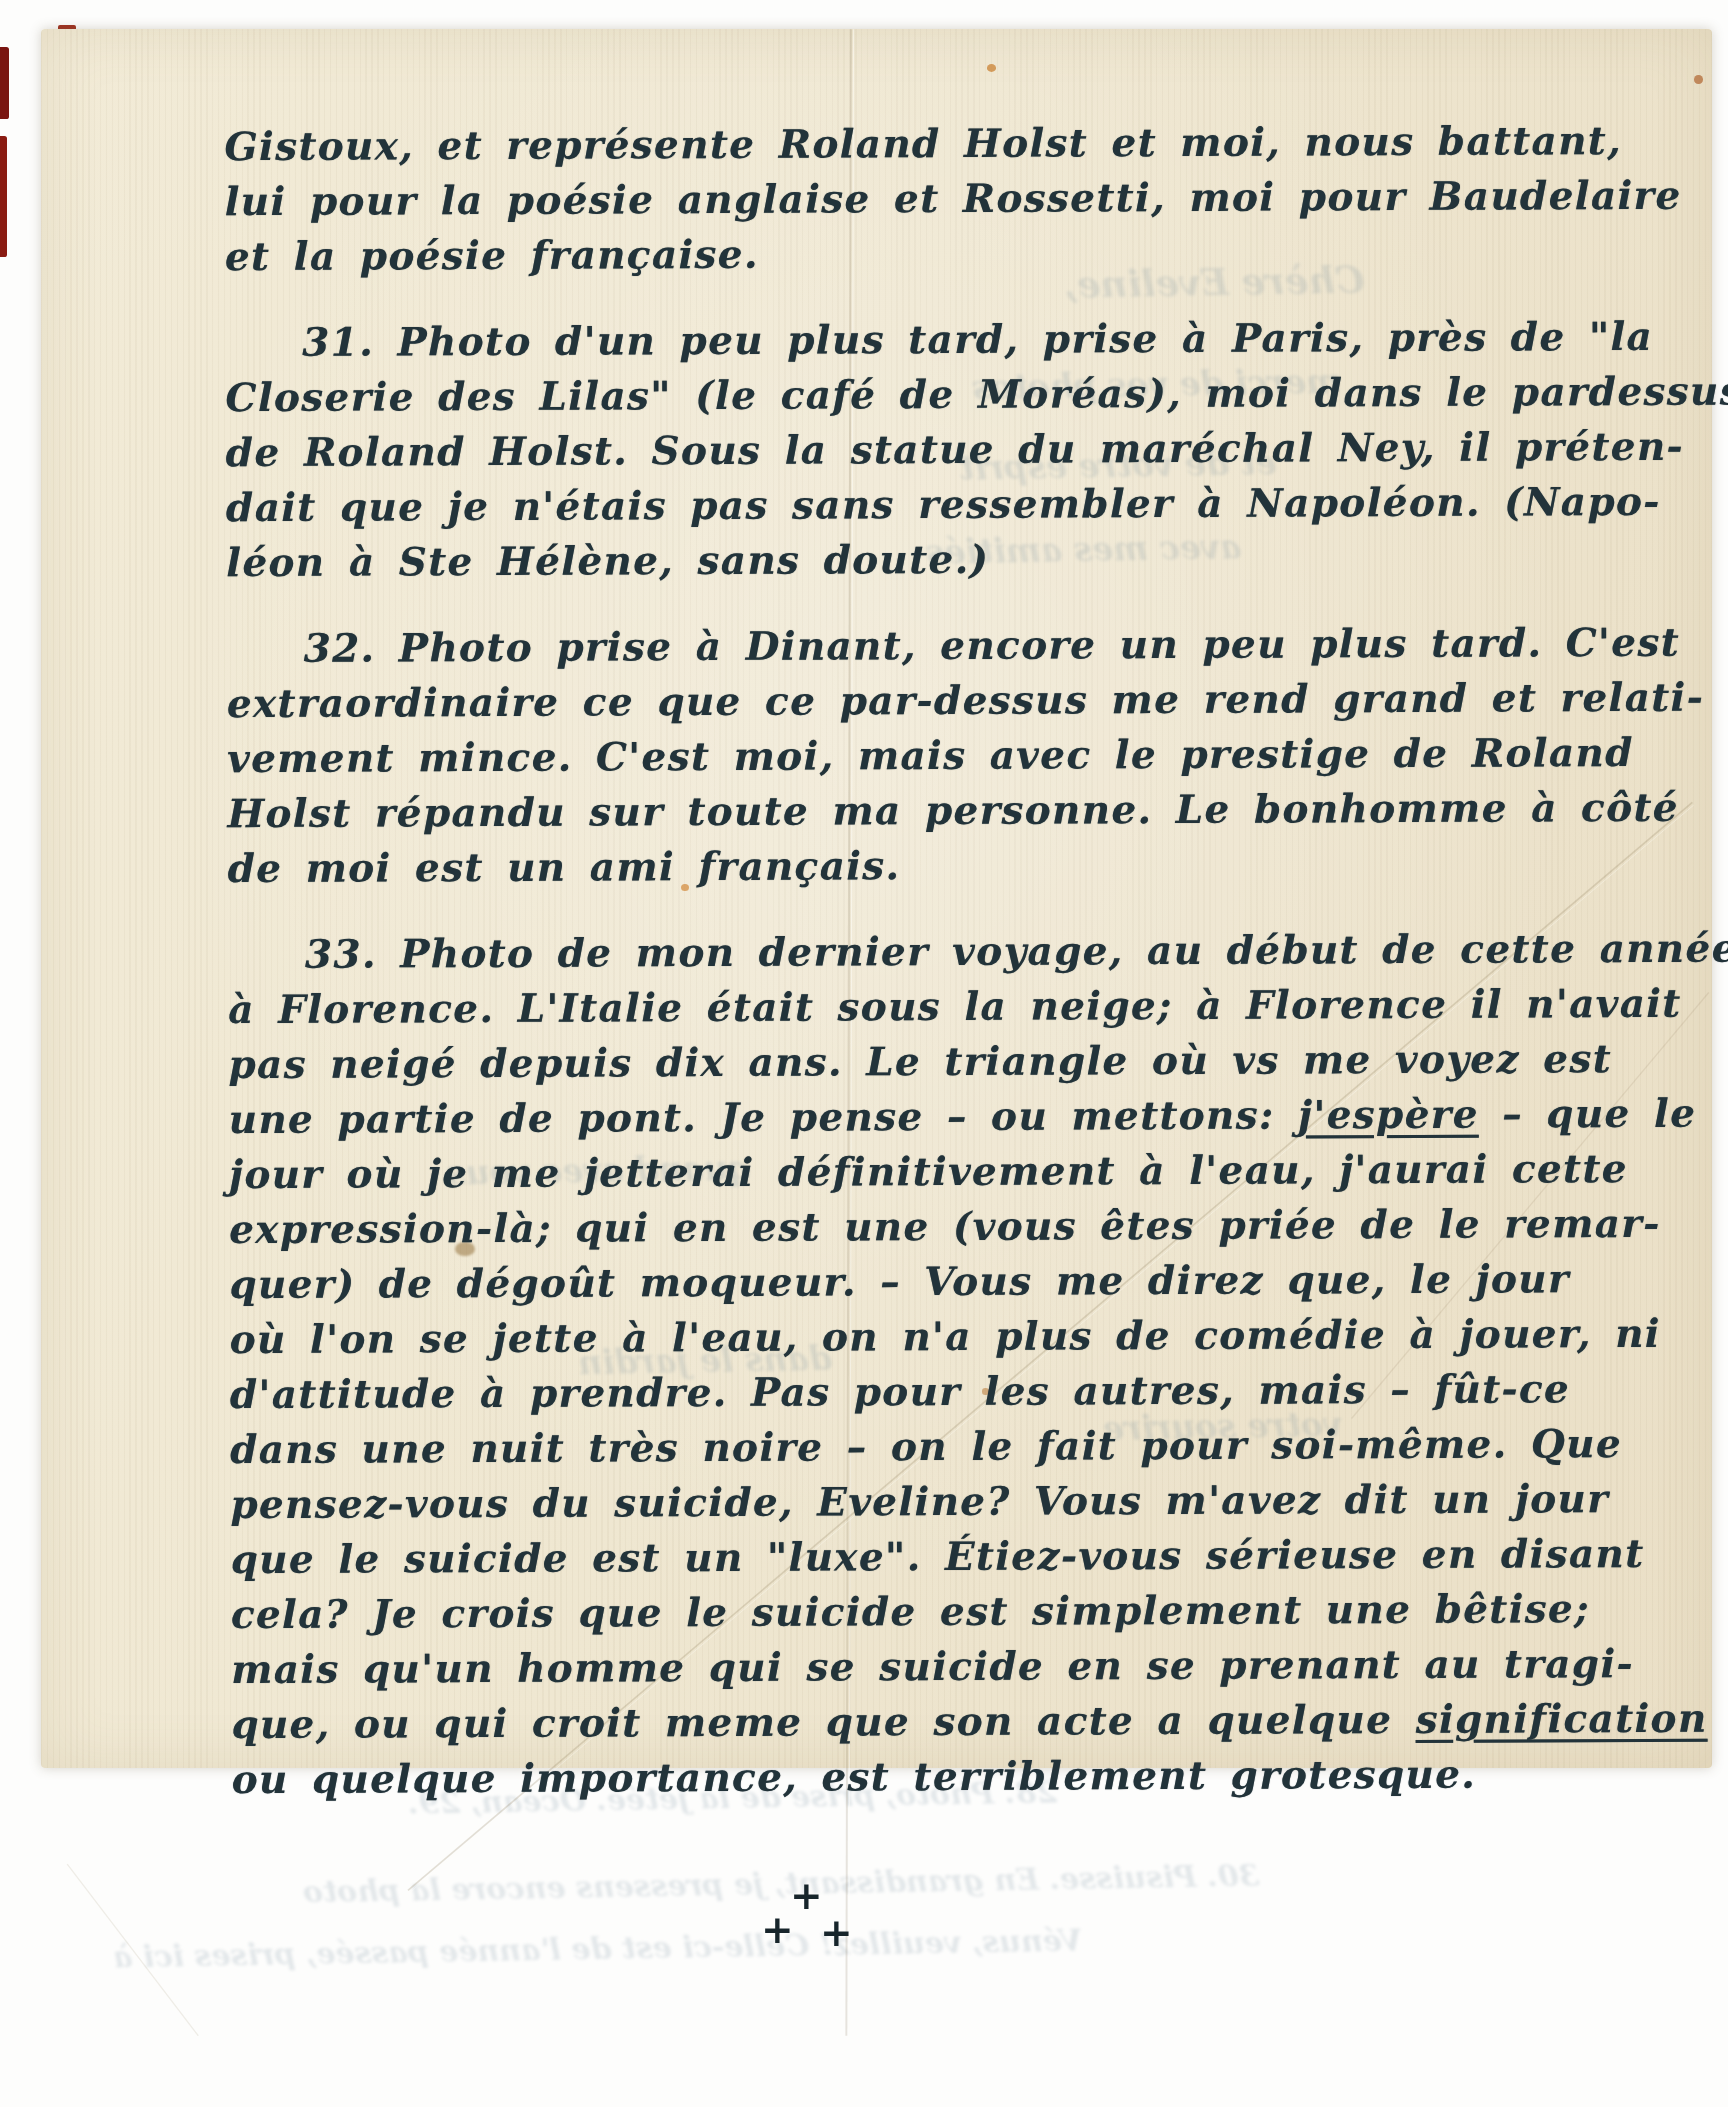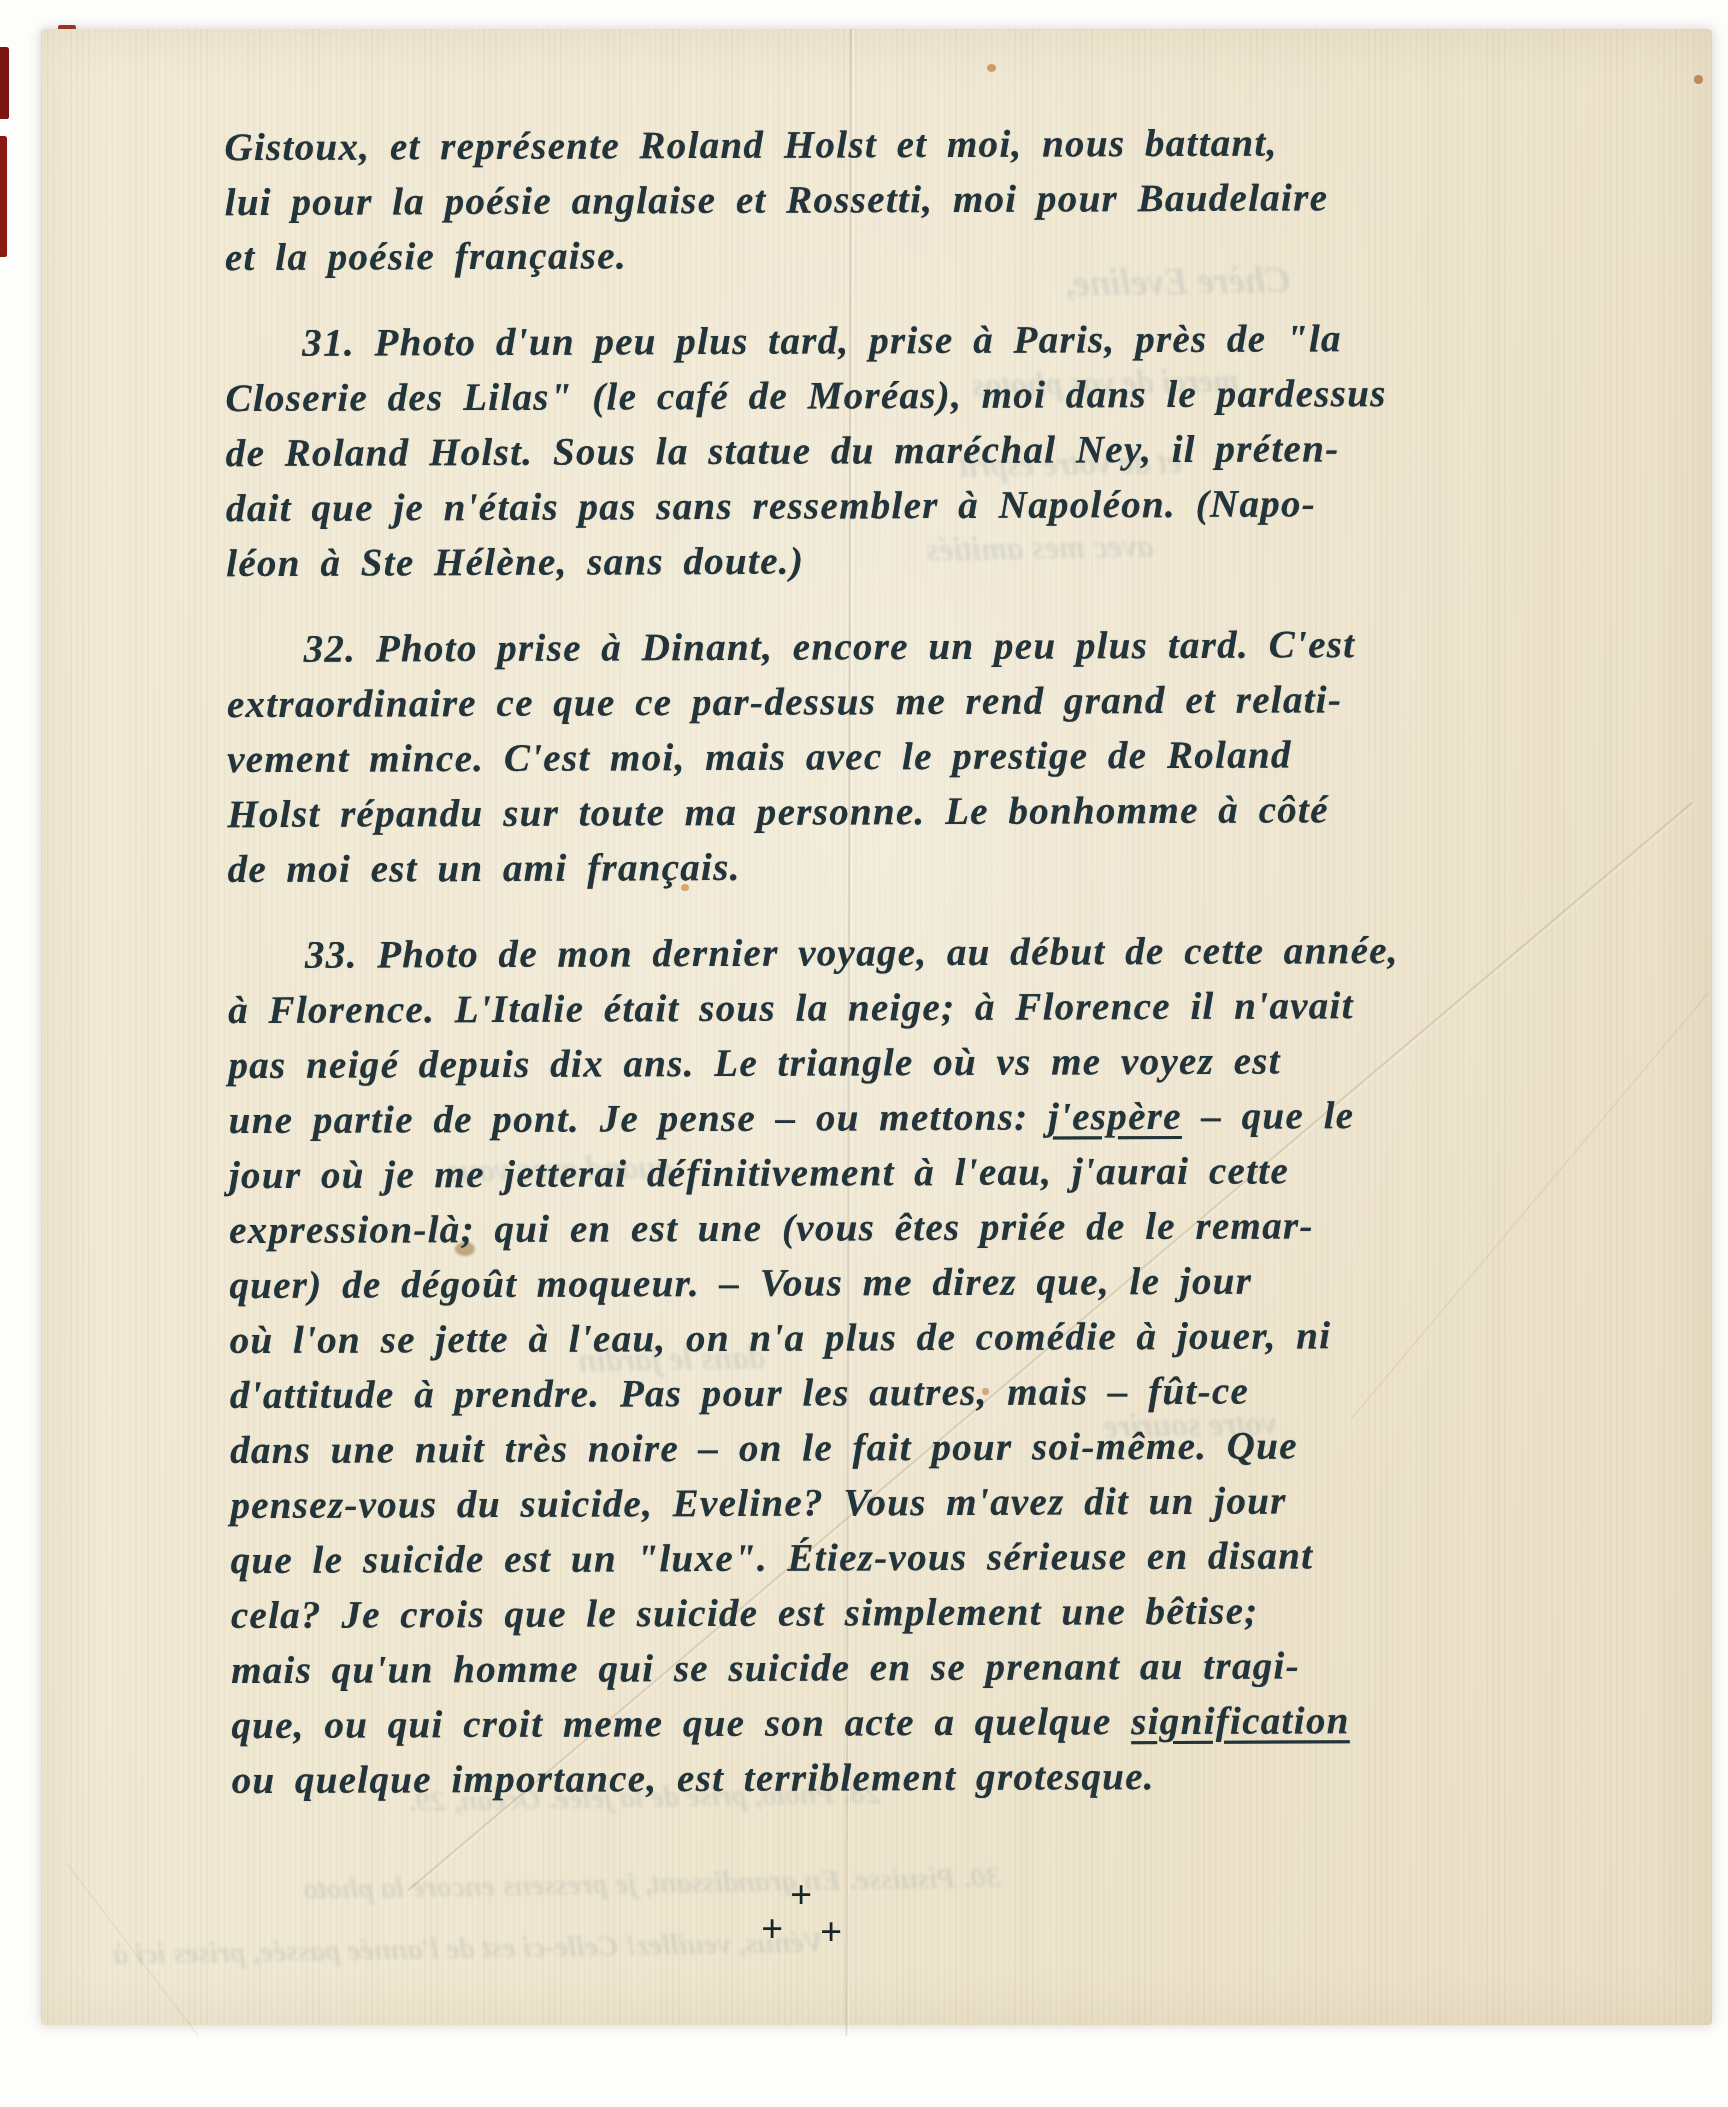--- a/index.html
+++ b/index.html
@@ -5,28 +5,27 @@
   html,body{margin:0;padding:0;}
   body{
     width:1728px;height:2108px;
     position:relative;
     background:#fdfdfc;
     overflow:hidden;
     font-family:"DejaVu Serif", serif;
   }
   
   .paper{
-    position:absolute;left:41px;top:29px;width:1671px;height:1996px;
+    position:absolute;left:41px;top:29px;width:1671px;height:1739px;
     background:
       radial-gradient(ellipse at 50% 40%, rgba(255,255,255,.25), rgba(0,0,0,0) 60%),
       repeating-linear-gradient(90deg, rgba(120,100,60,.05) 0 1.3px, rgba(0,0,0,0) 1.3px 5.9px),
       linear-gradient(105deg,#f2ebd7 0%,#efe7d1 45%,#eadfc6 100%);
     border-radius:3.9px;
     box-shadow:0 0 11.8px rgba(90,80,55,.25), inset 0 0 59px rgba(150,125,80,.14);
-    font-family:Liberation Serif, serif;
   }
   
   .script{
     position:absolute;left:187px;top:87px;right:52px;
     font-style:italic;font-weight:bold;
     font-size:39px;line-height:55px;
     letter-spacing:1.3px;word-spacing:8.5px;
     color:#22333a;
     text-shadow:0 0 0.9px rgba(26,42,49,.55);
     transform:rotate(-.25deg);

